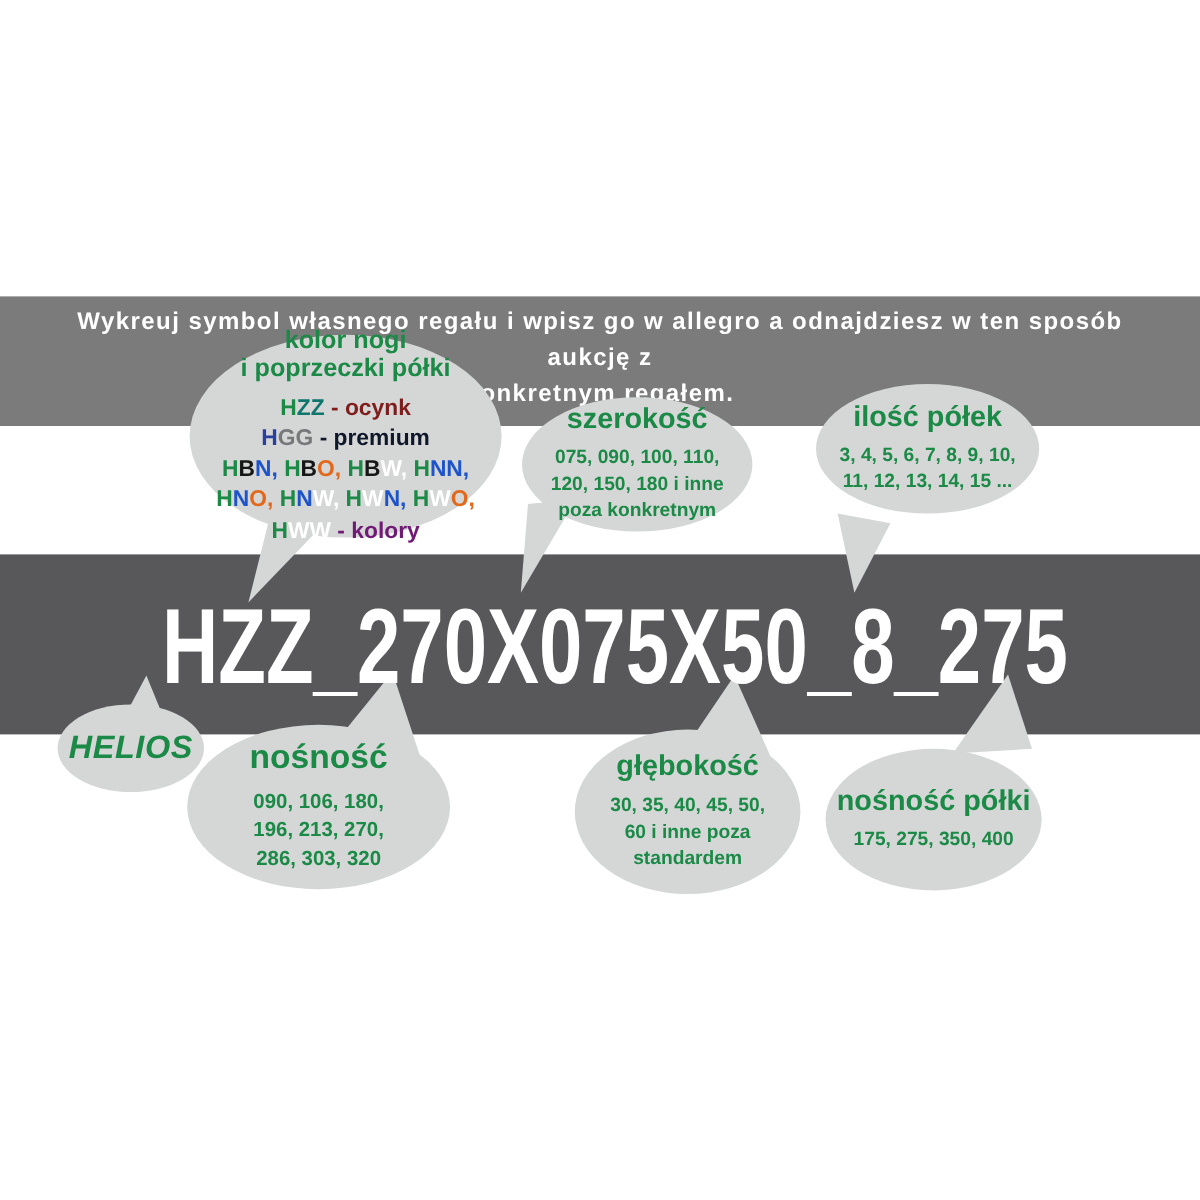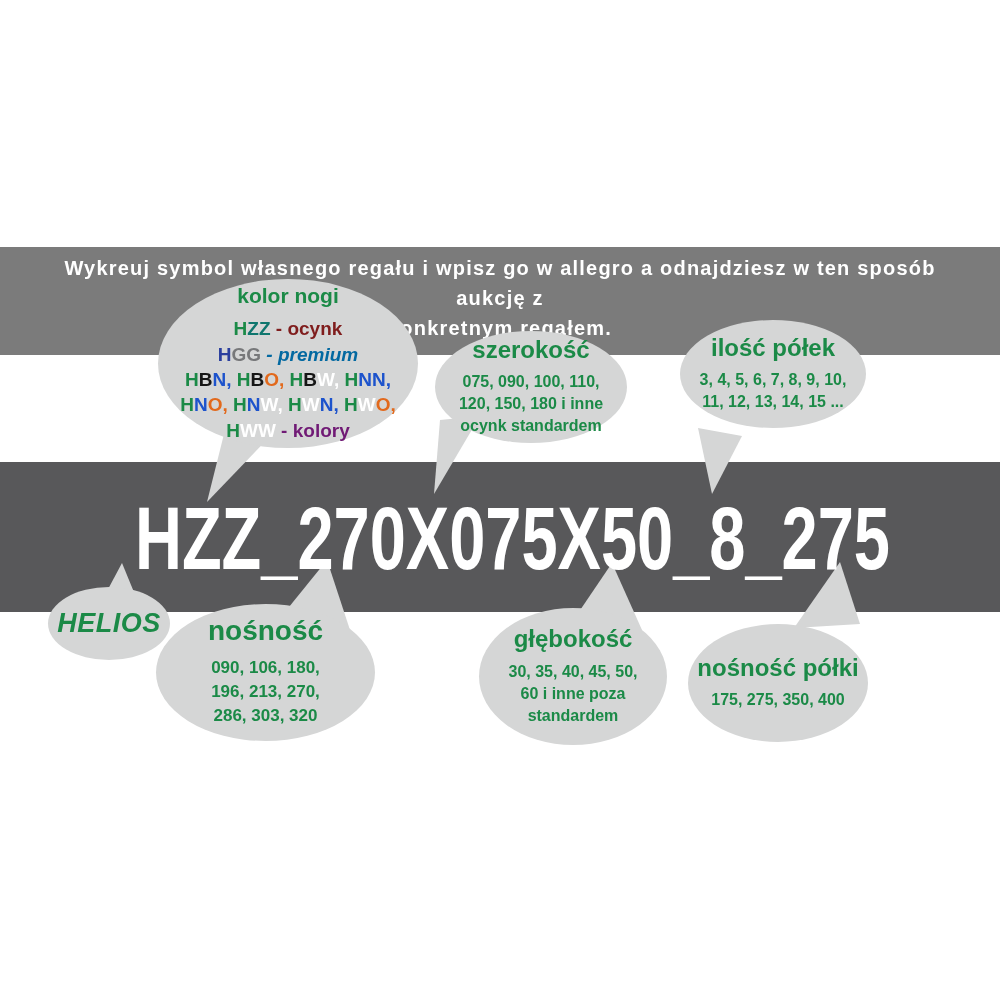--- a/index.html
+++ b/index.html
@@ -64,34 +64,35 @@
     <polygon points="440,420 480,416 434,494" fill="var(--bubble)"></polygon>
     <polygon points="698,428 742,436 712,494" fill="var(--bubble)"></polygon>
     <polygon points="98,608 138,602 122,563" fill="var(--bubble)"></polygon>
     <polygon points="272,628 350,630 327,560" fill="var(--bubble)"></polygon>
     <polygon points="568,628 642,630 612,563" fill="var(--bubble)"></polygon>
     <polygon points="794,628 860,624 840,562" fill="var(--bubble)"></polygon>
   </svg>
 
   <div class="bubble b-kolor">
     <div class="title-sm">kolor nogi</div>
+    <div class="title-sm">i poprzeczki półki</div>
     <div class="rows">
       <div><span style="color: rgb(27, 138, 71);">H</span><span style="color: #0f766e;">ZZ</span><span style="color: #7f1d1d;"> - ocynk</span></div>
-      <div><span style="color: rgb(43, 63, 158);">H</span><span style="color: rgb(119, 120, 122);">GG</span><span style="color: #0369a1; font-style: italic;"> - premium</span></div>
+      <div><span style="color: rgb(43, 63, 158);">H</span><span style="color: rgb(119, 120, 122);">GG</span><span style="color: #0f172a;"> - premium</span></div>
       <div><span style="color: rgb(27, 138, 71);">H</span><span style="color: rgb(22, 22, 22);">B</span><span style="color: rgb(29, 83, 204);">N</span><span style="color: rgb(29, 83, 204);">, </span><span style="color: rgb(27, 138, 71);">H</span><span style="color: rgb(22, 22, 22);">B</span><span style="color: rgb(226, 105, 28);">O</span><span style="color: rgb(226, 105, 28);">, </span><span style="color: rgb(27, 138, 71);">H</span><span style="color: rgb(22, 22, 22);">B</span><span style="color: rgb(255, 255, 255);">W</span><span style="color: rgb(255, 255, 255);">, </span><span style="color: rgb(27, 138, 71);">H</span><span style="color: rgb(29, 83, 204);">NN</span><span style="color: rgb(29, 83, 204);">,</span></div>
       <div><span style="color: rgb(27, 138, 71);">H</span><span style="color: rgb(29, 83, 204);">N</span><span style="color: rgb(226, 105, 28);">O</span><span style="color: rgb(226, 105, 28);">, </span><span style="color: rgb(27, 138, 71);">H</span><span style="color: rgb(29, 83, 204);">N</span><span style="color: rgb(255, 255, 255);">W</span><span style="color: rgb(255, 255, 255);">, </span><span style="color: rgb(27, 138, 71);">H</span><span style="color: rgb(255, 255, 255);">W</span><span style="color: rgb(29, 83, 204);">N</span><span style="color: rgb(29, 83, 204);">, </span><span style="color: rgb(27, 138, 71);">H</span><span style="color: rgb(255, 255, 255);">W</span><span style="color: rgb(226, 105, 28);">O</span><span style="color: rgb(226, 105, 28);">,</span></div>
       <div><span style="color: rgb(27, 138, 71);">H</span><span style="color: rgb(255, 255, 255);">WW</span><span style="color: #701a75;"> - kolory</span></div>
     </div>
   </div>
 
   <div class="bubble b-szer">
     <div class="title-md">szerokość</div>
     <div class="b-line">075, 090, 100, 110,</div>
     <div class="b-line">120, 150, 180  i inne</div>
-    <div class="b-line">ocynk standardem</div>
+    <div class="b-line">poza konkretnym</div>
   </div>
 
   <div class="bubble b-ilosc">
     <div class="title-md">ilość półek</div>
     <div class="b-line">3, 4, 5, 6, 7, 8, 9, 10,</div>
     <div class="b-line">11, 12, 13, 14, 15 ...</div>
   </div>
 
   <div class="code">HZZ_270X075X50_8_275</div>
 

